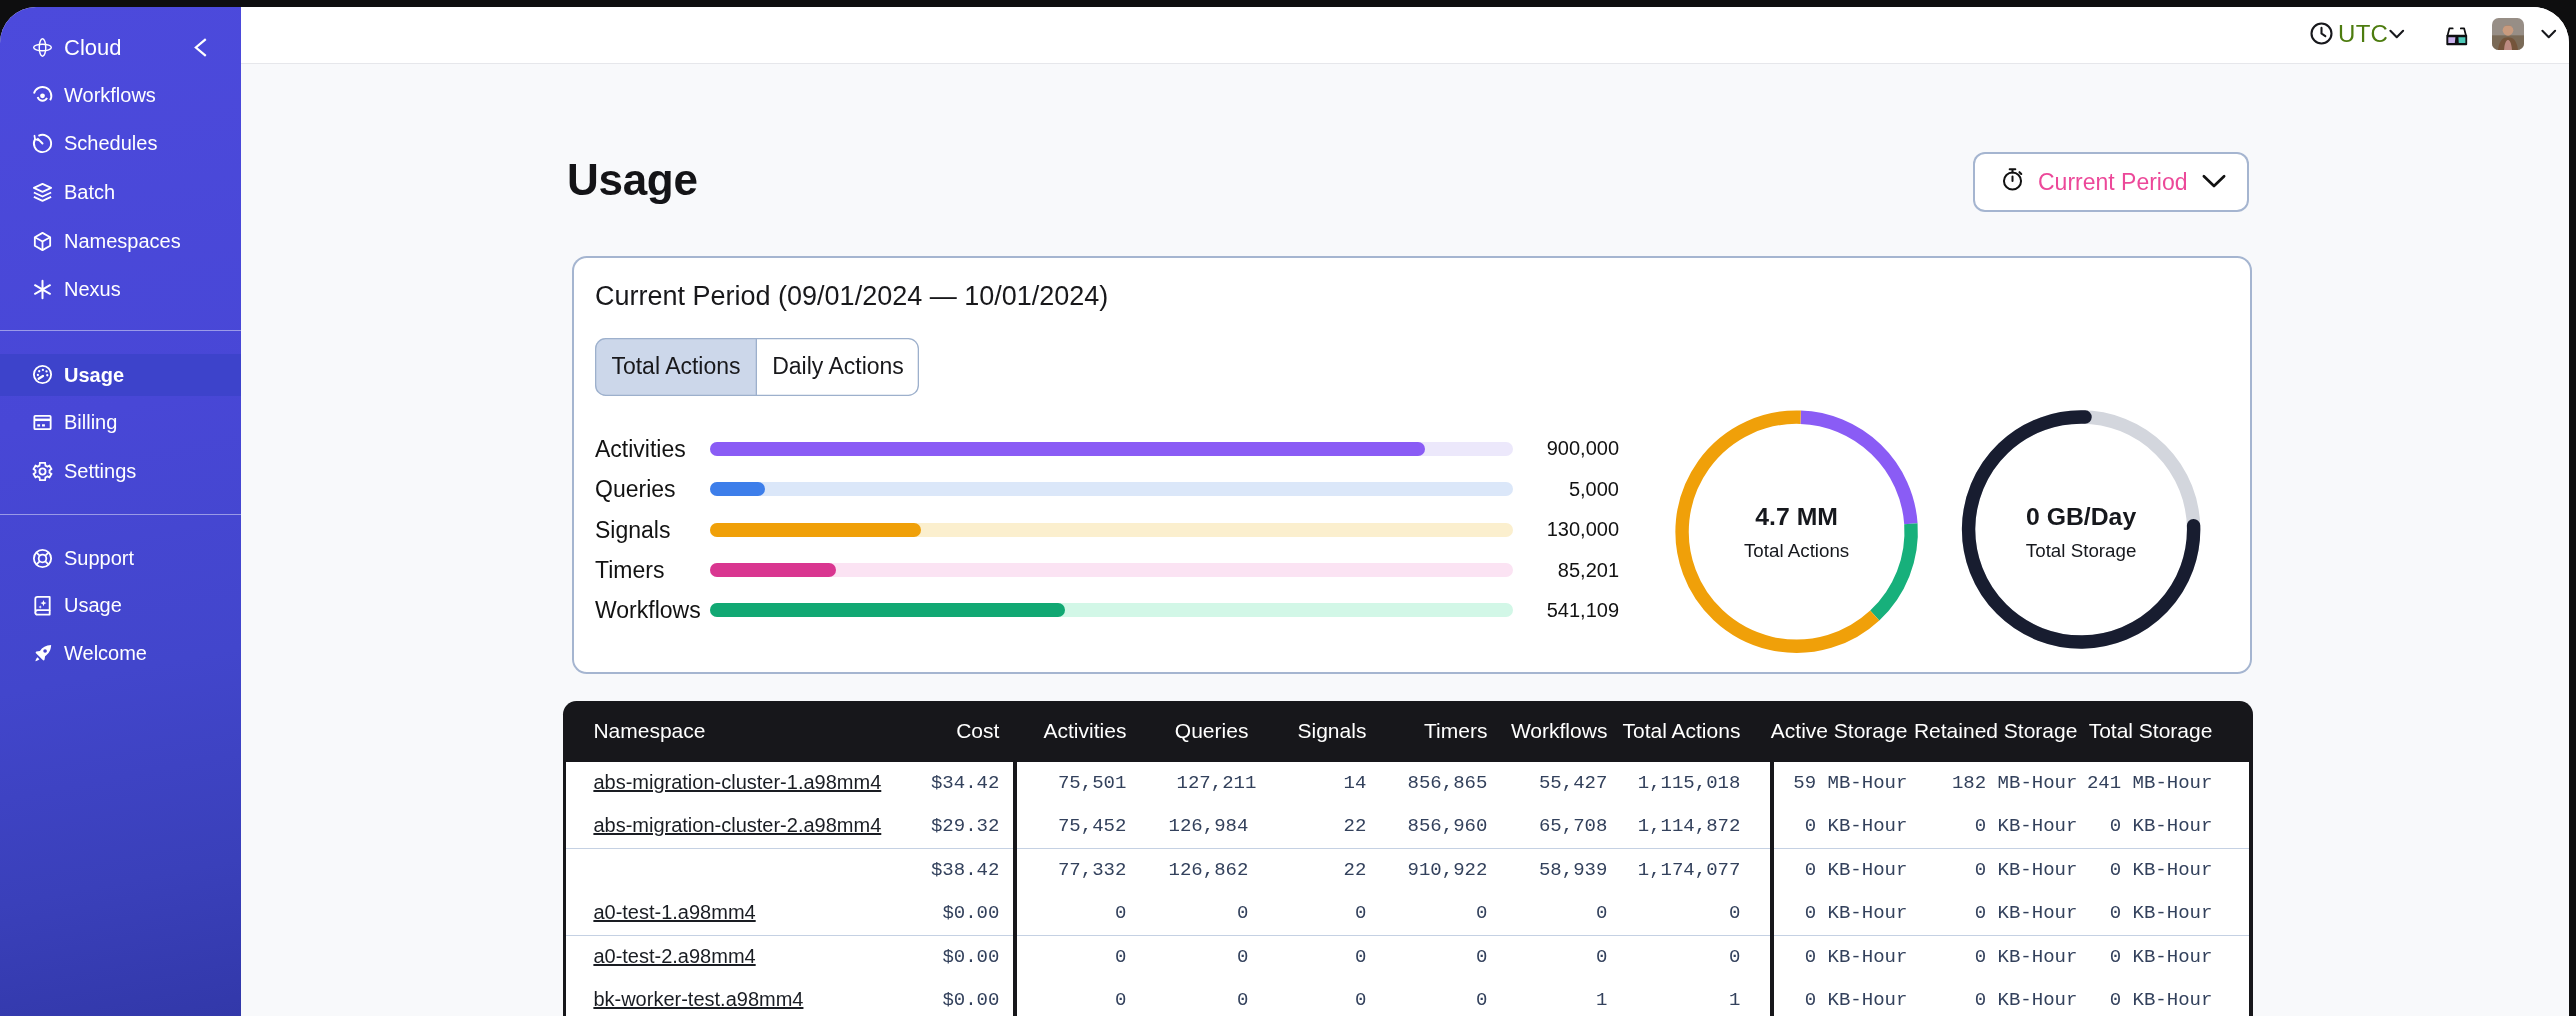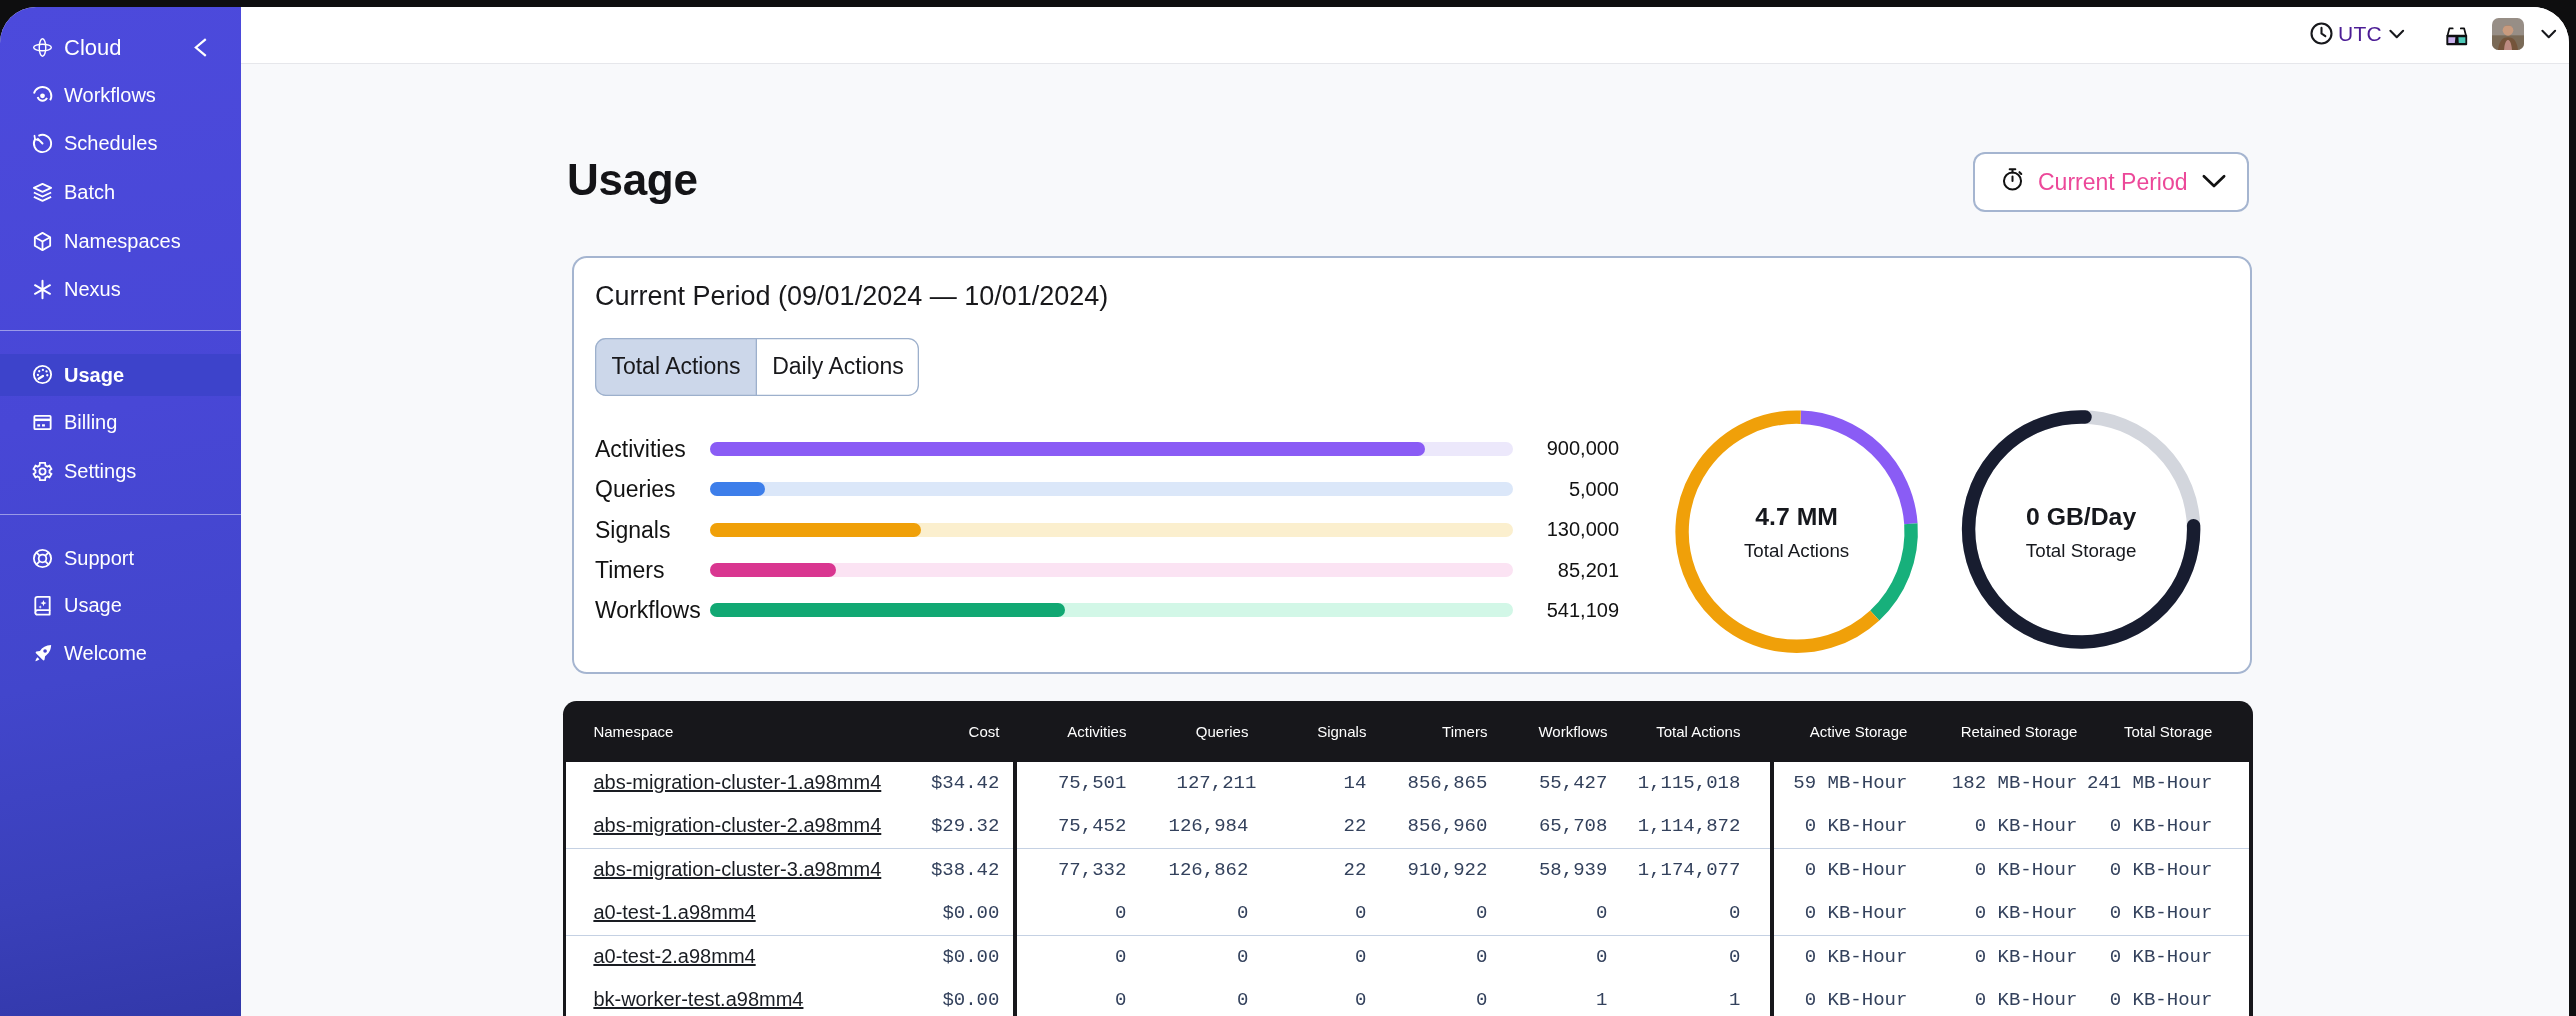--- a/index.html
+++ b/index.html
@@ -33,21 +33,21 @@
   .tabs .tab.on { background:#CCD7EA; box-shadow:inset 0 0 0 1.3px #9DB0CC; border-radius:10.7px 0 0 10.7px; }
   
   .blabel { position:absolute; left:23px; width:114px; font-size:23px; color:#121212; }
   .btrack { position:absolute; left:138px; width:803px; height:14.8px; border-radius:7.4px; }
   .bfill { position:absolute; height:14.8px; border-radius:7.4px; left:0; top:0;}
   .bval { position:absolute; left:913px; width:134px; text-align:right; font-size:20px; color:#121212; }
   
   .tbl { position:absolute; left:563px; top:694px; width:1690px; height:316px; background:#17171B;
          border-radius:13.4px 13.4px 0 0; overflow:hidden; }
   .thead { position:absolute; left:3.4px; top:0; width:1683px; height:61px; color:#fff; }
-  .thead div { position:absolute; top:0; height:61px; display:flex; align-items:center; font-size:15px; white-space:nowrap; }
+  .thead div { position:absolute; top:0; height:61px; display:flex; align-items:center; font-size:21px; white-space:nowrap; }
   .trow { position:absolute; left:3.4px; width:1683px; height:44px; border-bottom:1.3px solid #C5D1E3;
           background:#fff; font-family:"Liberation Mono", monospace; font-size:19px; color:#33415C; }
   .trow div { position:absolute; top:0; height:42px; display:flex; align-items:center; white-space:nowrap; }
   .num { justify-content:flex-end; }
   .ns { font-family:"Liberation Sans", sans-serif; font-size:20px; }
   .ns a { color:#1A1D23; }
   .vsep { position:absolute; top:61px; width:4px; height:255px; background:#17171B; }
 </style>
 </head>
 <body>
@@ -152,21 +152,21 @@
         <path d="M8.8 18.1 C7.5 19.4 5.8 19.9 4.6 20.1 C4.8 18.9 5.4 17.3 6.7 16 Z" fill="#fff"></path>
       </svg>
         <span>Welcome</span>
     </div>
   </div>
   <div class="hd" id="header">
     <svg viewBox="0 0 24 24" fill="none" stroke="#17181C" stroke-width="2" style="position:absolute;left:2068px;top:14px;width:25px;height:25px">
       <circle cx="12" cy="12" r="9.6"></circle>
         <path d="M12 6.6 L12 12 L15.7 14.6" stroke-linecap="round"></path>
     </svg>
-    <span style="position:absolute;left:2097px;top:13.4px;font-size:21px;line-height:28px;color:#4c1d95;font-weight:500;letter-spacing:0.3px">UTC</span>
+    <span style="position:absolute;left:2097px;top:13.4px;font-size:24px;line-height:28px;color:#4d7c0f;font-weight:500;letter-spacing:0.3px">UTC</span>
     <svg viewBox="0 0 24 24" fill="none" stroke="#17181C" stroke-width="2.1" style="position:absolute;left:2144px;top:15.4px;width:23.5px;height:23.5px">
         <path d="M5.5 9 L12 15.5 L18.5 9" stroke-linecap="round" stroke-linejoin="round"></path>
       </svg>
     <svg style="position:absolute;left:2205px;top:20px;width:21.5px;height:19px" viewBox="0 0 32 28">
       <path d="M10 2 L5 2 L2.4 12 M22 2 L27 2 L29.6 12" stroke="#0F1012" stroke-width="2.6" fill="none" stroke-linecap="round" stroke-linejoin="round"></path>
       <rect x="0.5" y="11.5" width="31" height="15.5" rx="1.5" fill="#0F1012"></rect>
       <path d="M3.4 15.2 L14 15.2 L13.1 23.6 L3.4 23.6 Z" fill="#C9B2ED"></path>
       <path d="M18.4 15.2 L28.8 15.2 L28.8 23.6 L19 23.6 Z" fill="#4EC9B8"></path>
     </svg>
     <div style="position:absolute;left:2251px;top:11.4px;width:32px;height:32px;border-radius:6.7px;overflow:hidden">
@@ -278,23 +278,20 @@
         <div class="num" style="left:400px;width:282px">126,984</div>
         <div class="num" style="left:518px;width:282px">22</div>
         <div class="num" style="left:639px;width:282px">856,960</div>
         <div class="num" style="left:759px;width:282px">65,708</div>
         <div class="num" style="left:892px;width:282px">1,114,872</div>
         <div class="num" style="left:1059px;width:282px">0 KB-Hour</div>
         <div class="num" style="left:1229px;width:282px">0 KB-Hour</div>
         <div class="num" style="left:1364px;width:282px">0 KB-Hour</div>
       </div>
       <div class="trow" style="top:148px">
-        <div class="ns" style="left:27px">
-          <a style="text-decoration:underline">abs-migration-cluster-3.a98mm4</a>
-        </div>
         <div class="num" style="left:151px;width:282px">$38.42</div>
         <div class="num" style="left:278px;width:282px">77,332</div>
         <div class="num" style="left:400px;width:282px">126,862</div>
         <div class="num" style="left:518px;width:282px">22</div>
         <div class="num" style="left:639px;width:282px">910,922</div>
         <div class="num" style="left:759px;width:282px">58,939</div>
         <div class="num" style="left:892px;width:282px">1,174,077</div>
         <div class="num" style="left:1059px;width:282px">0 KB-Hour</div>
         <div class="num" style="left:1229px;width:282px">0 KB-Hour</div>
         <div class="num" style="left:1364px;width:282px">0 KB-Hour</div>

